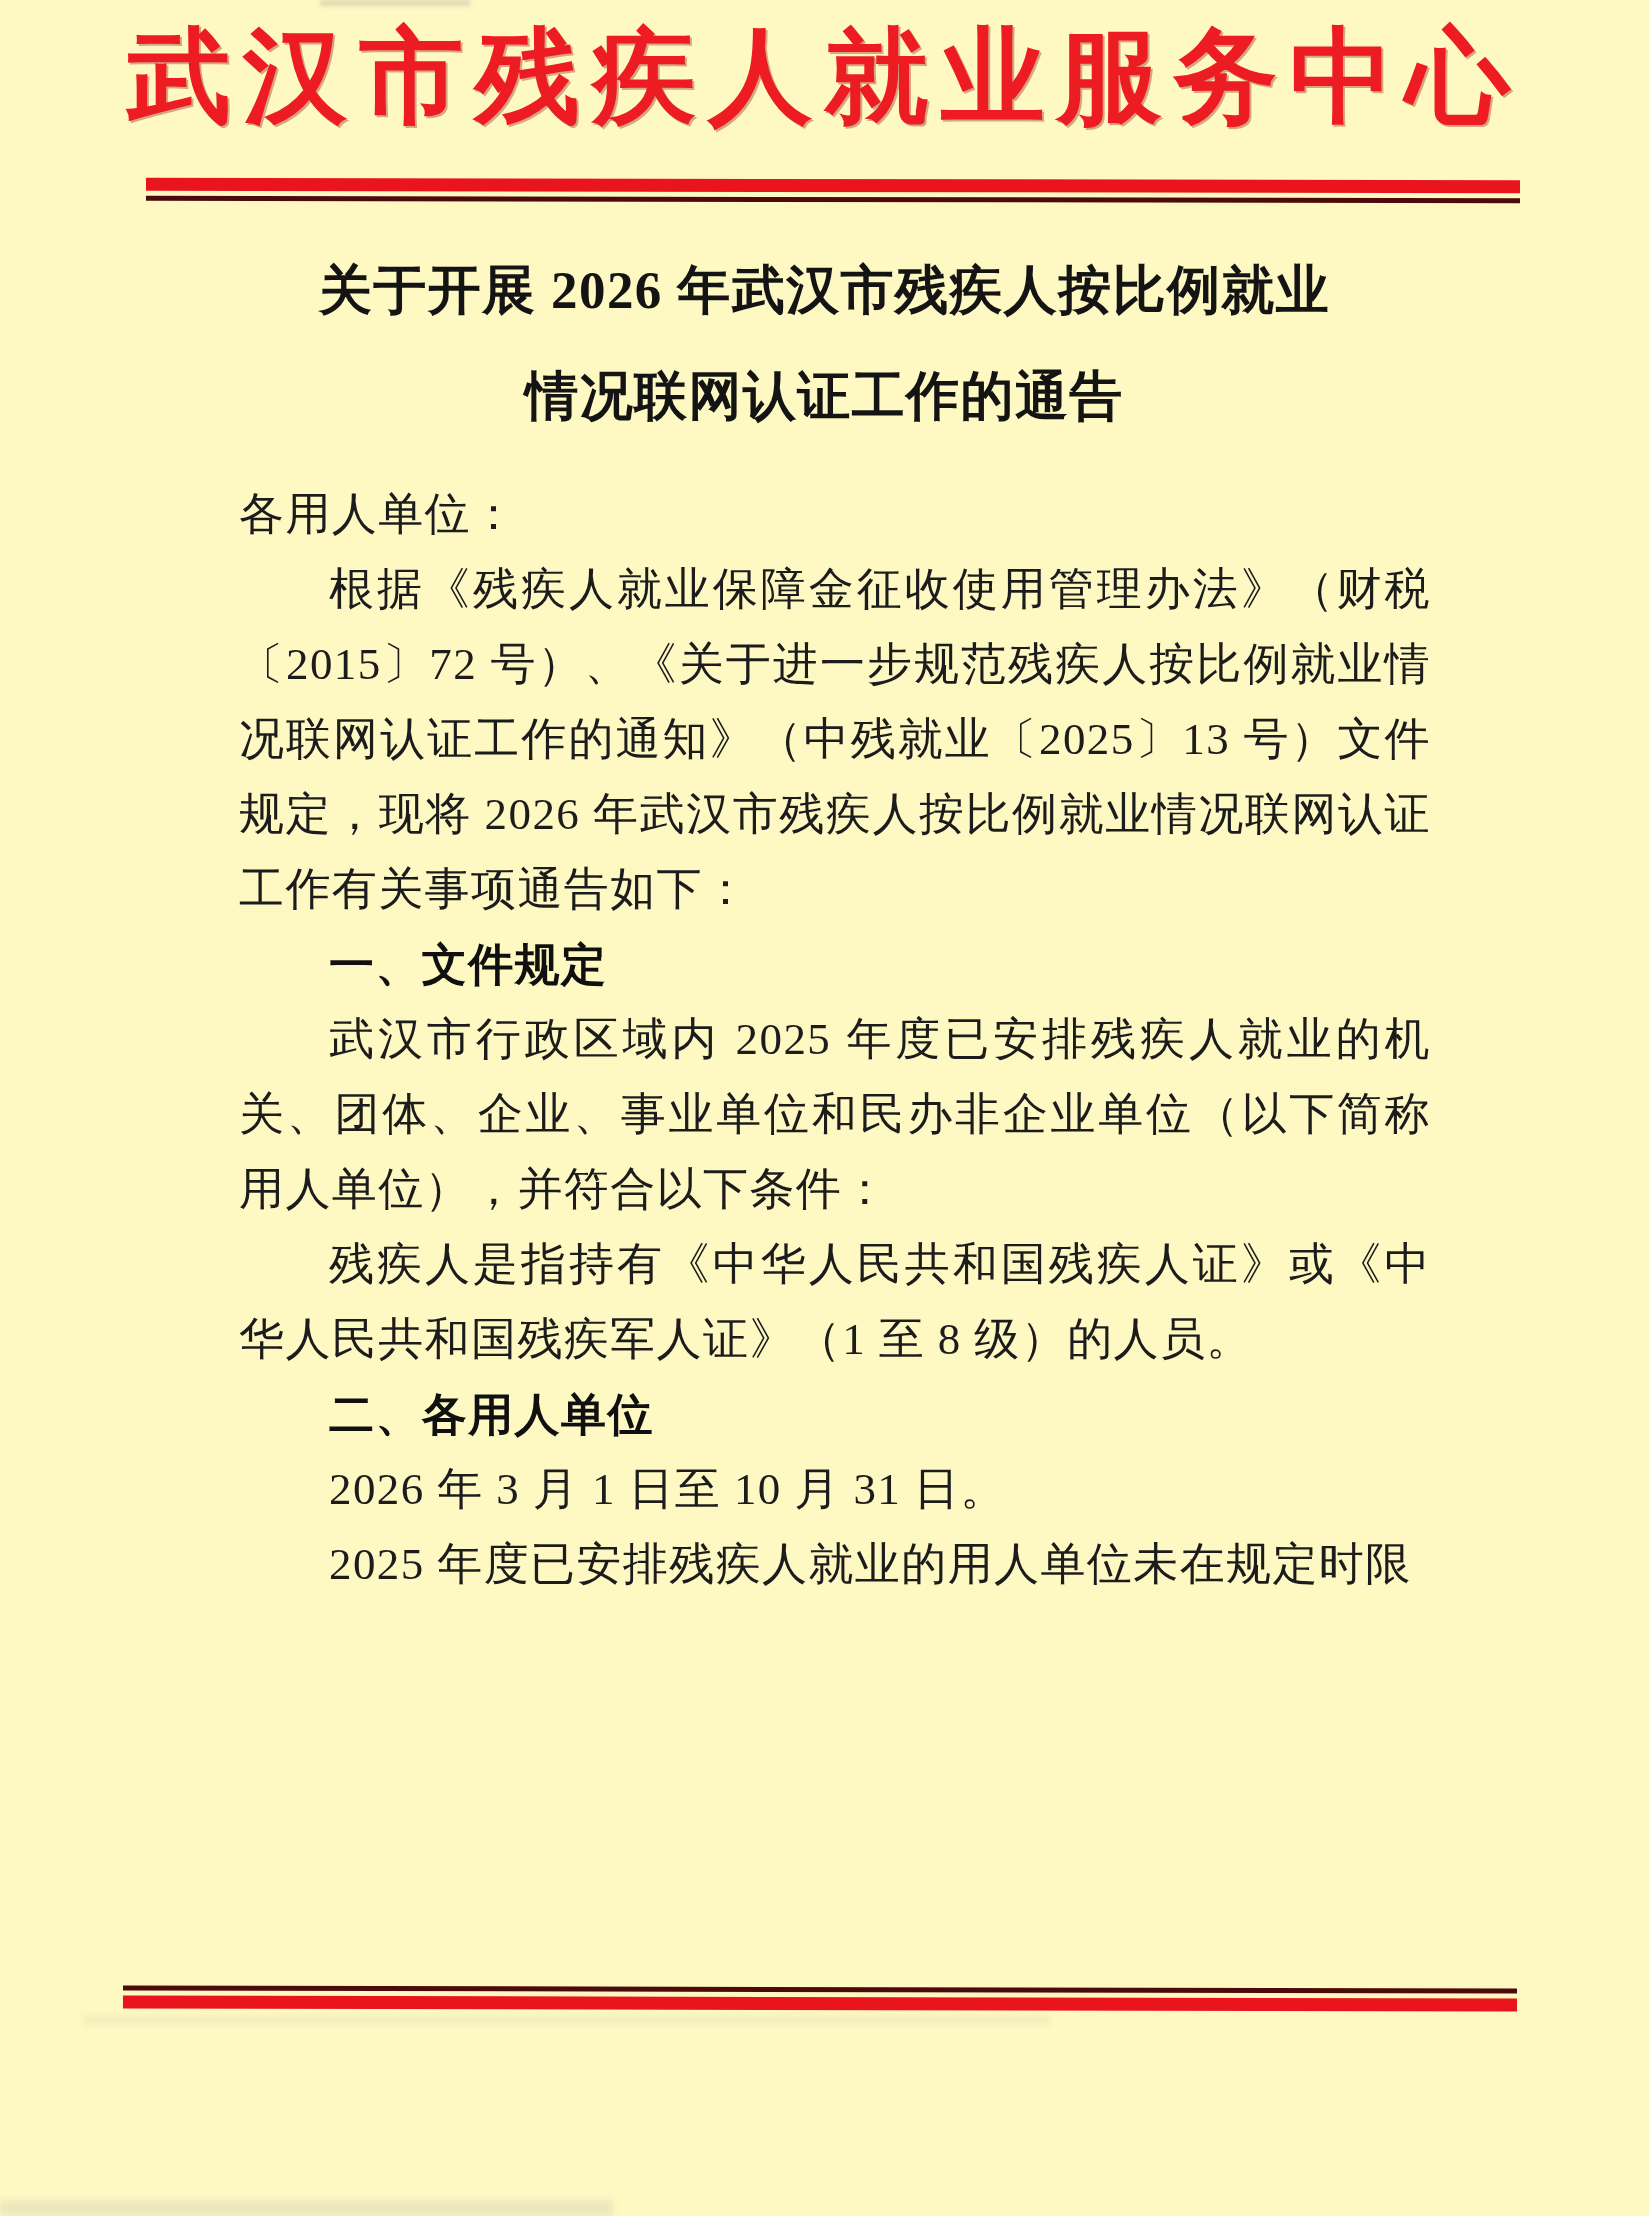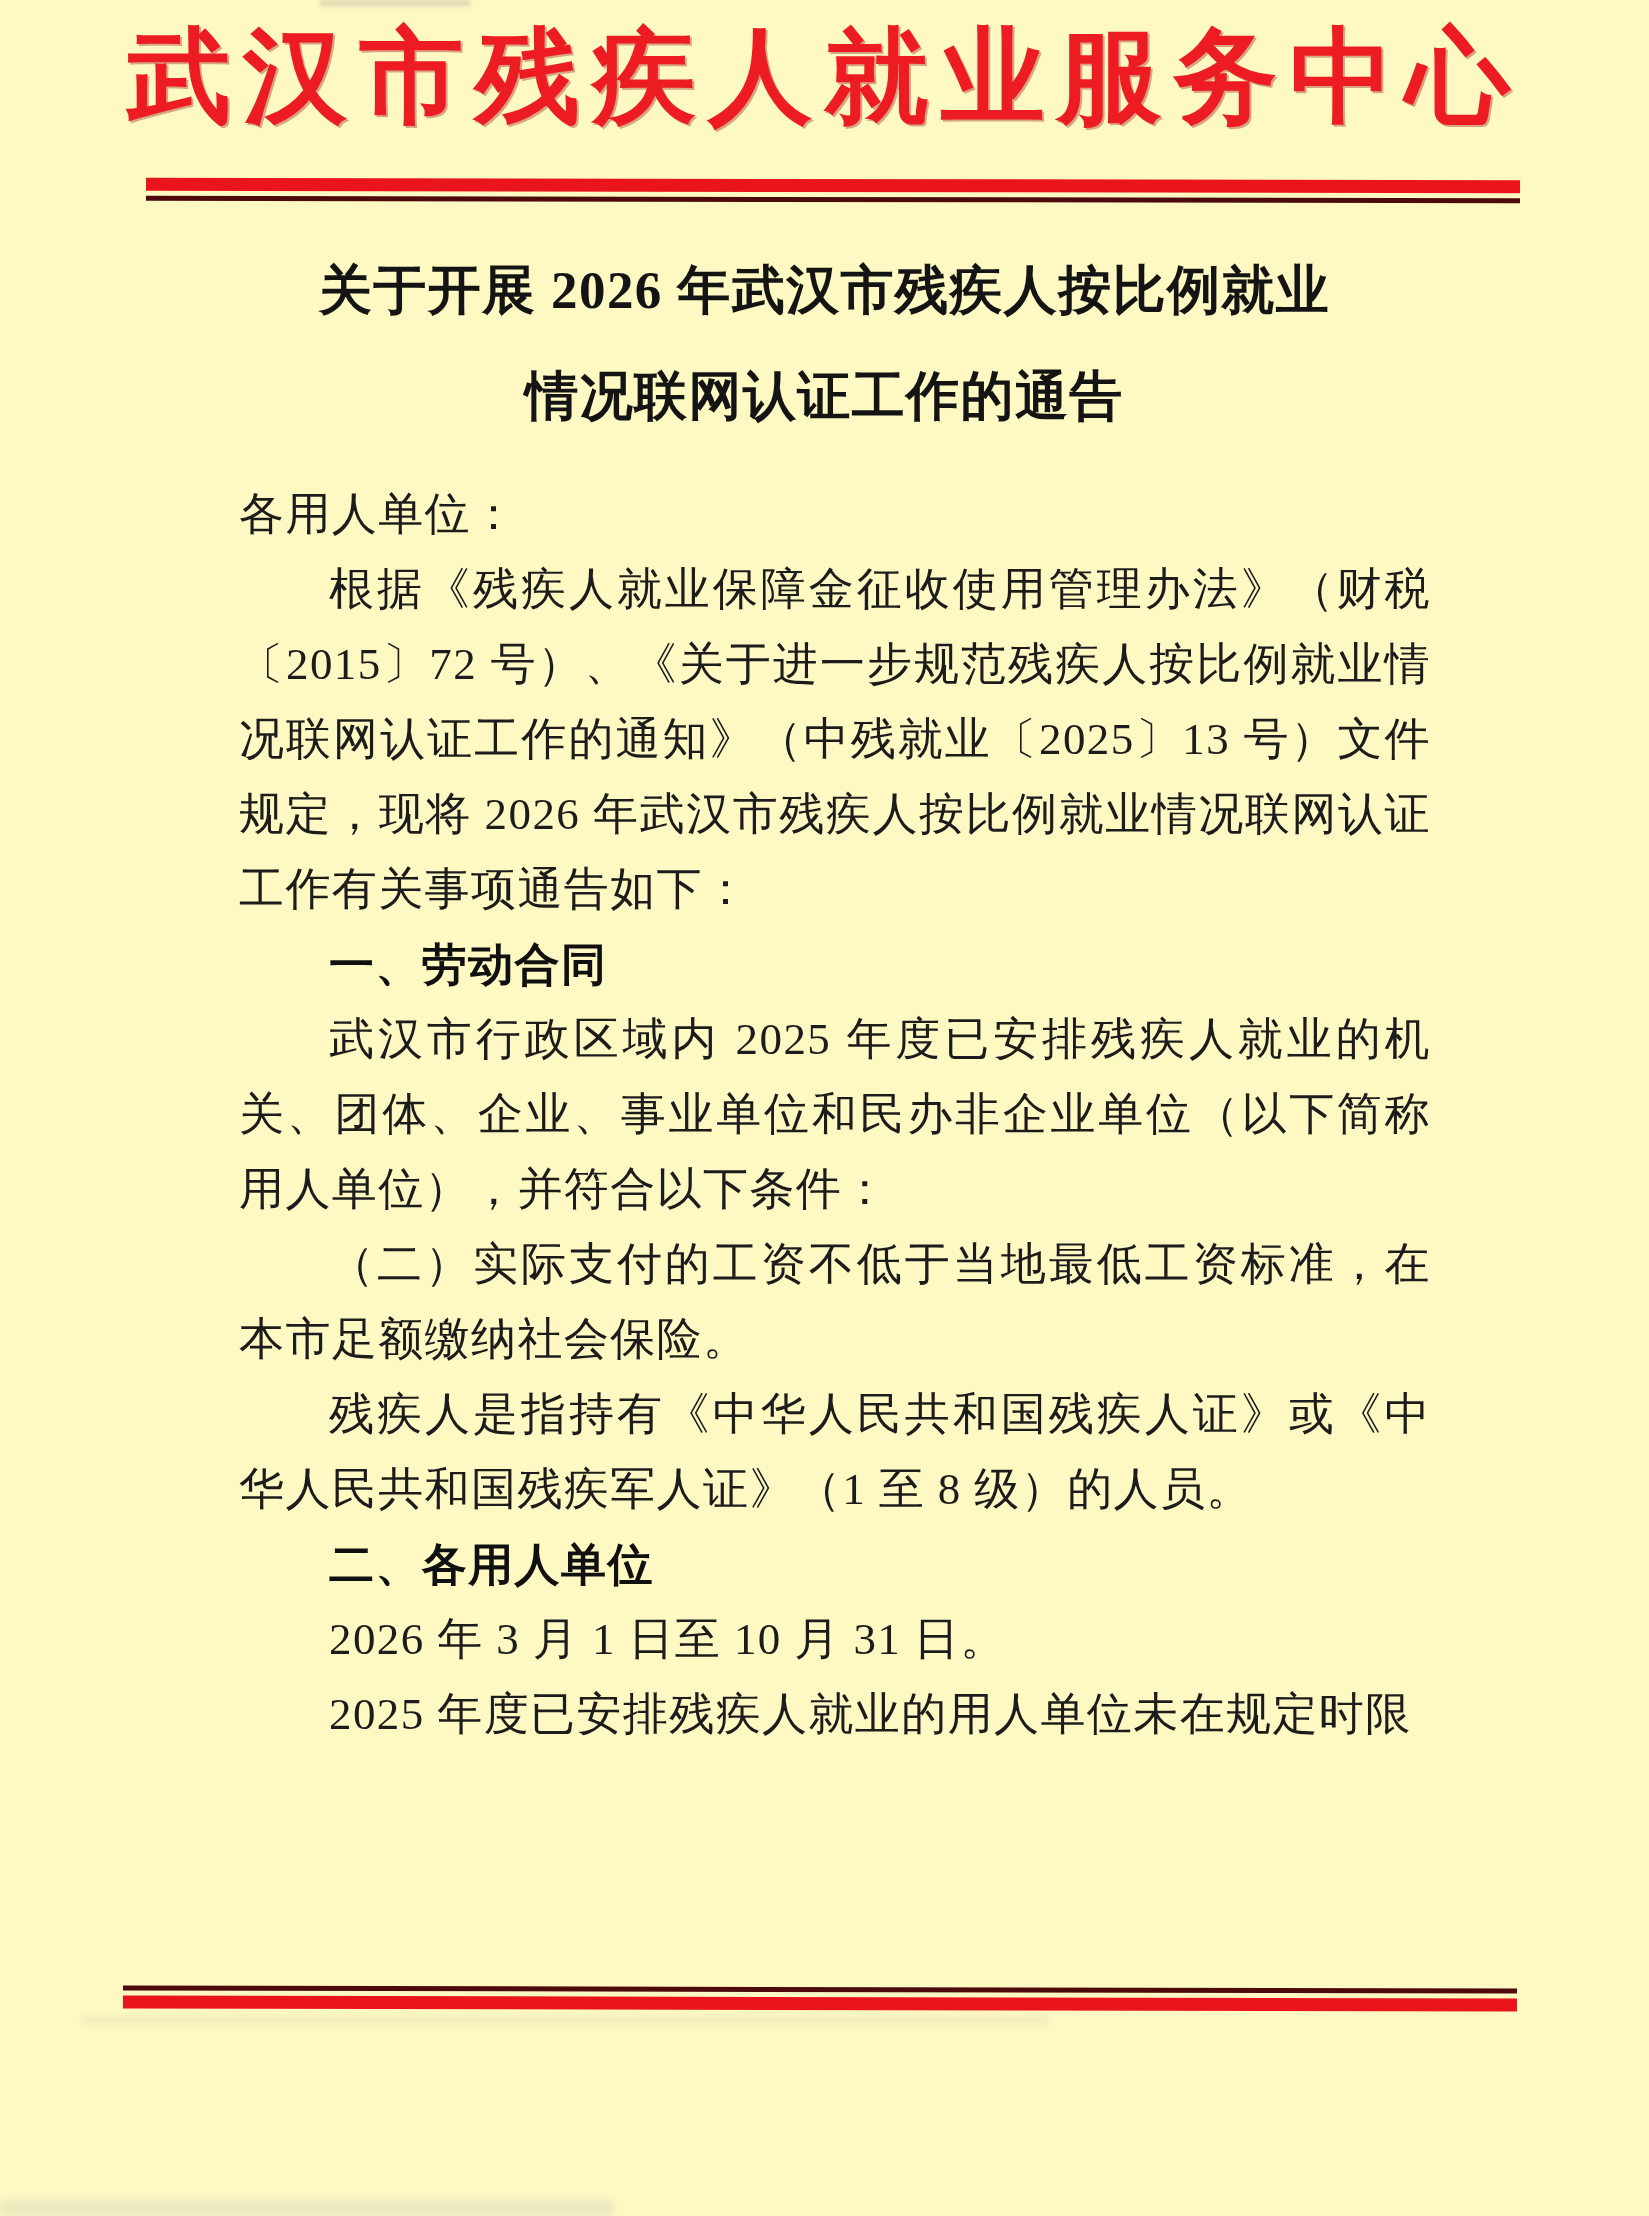--- a/index.html
+++ b/index.html
@@ -95,23 +95,22 @@
     <div class="rule thin top-thin"></div>
   </header>
 
   <main>
     <h1 class="doc-title">关于开展 2026 年武汉市残疾人按比例就业
 情况联网认证工作的通告</h1>
 
     <section class="doc-body">
         <p class="salutation">各用人单位：</p>
         <p class="normal">根据《残疾人就业保障金征收使用管理办法》（财税〔2015〕72 号）、《关于进一步规范残疾人按比例就业情况联网认证工作的通知》（中残就业〔2025〕13 号）文件规定，现将 2026 年武汉市残疾人按比例就业情况联网认证工作有关事项通告如下：</p>
-        <p class="heading">一、劳动合同</p>
+        <p class="heading">一、文件规定</p>
         <p class="normal">武汉市行政区域内 2025 年度已安排残疾人就业的机关、团体、企业、事业单位和民办非企业单位（以下简称用人单位），并符合以下条件：</p>
-        <p class="normal">（二）实际支付的工资不低于当地最低工资标准，在本市足额缴纳社会保险。</p>
         <p class="normal">残疾人是指持有《中华人民共和国残疾人证》或《中华人民共和国残疾军人证》（1 至 8 级）的人员。</p>
         <p class="heading">二、各用人单位</p>
         <p class="normal">2026 年 3 月 1 日至 10 月 31 日。</p>
         <p class="normal">2025 年度已安排残疾人就业的用人单位未在规定时限</p>
       </section>
   </main>
 
   <footer>
     <div class="rule thin bottom-thin"></div>
     <div class="rule thick bottom-thick"></div>

